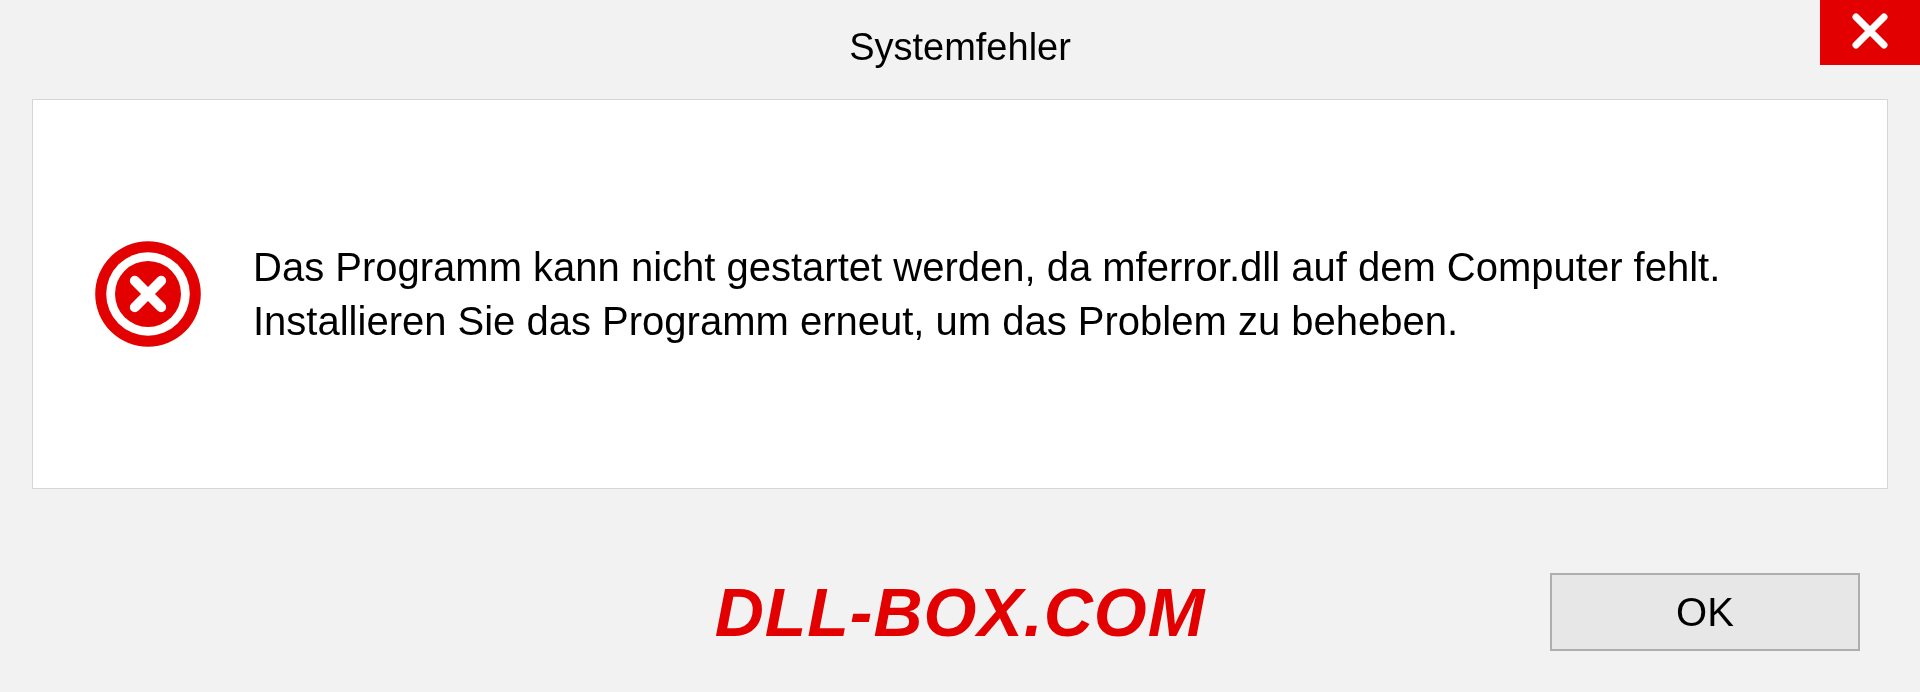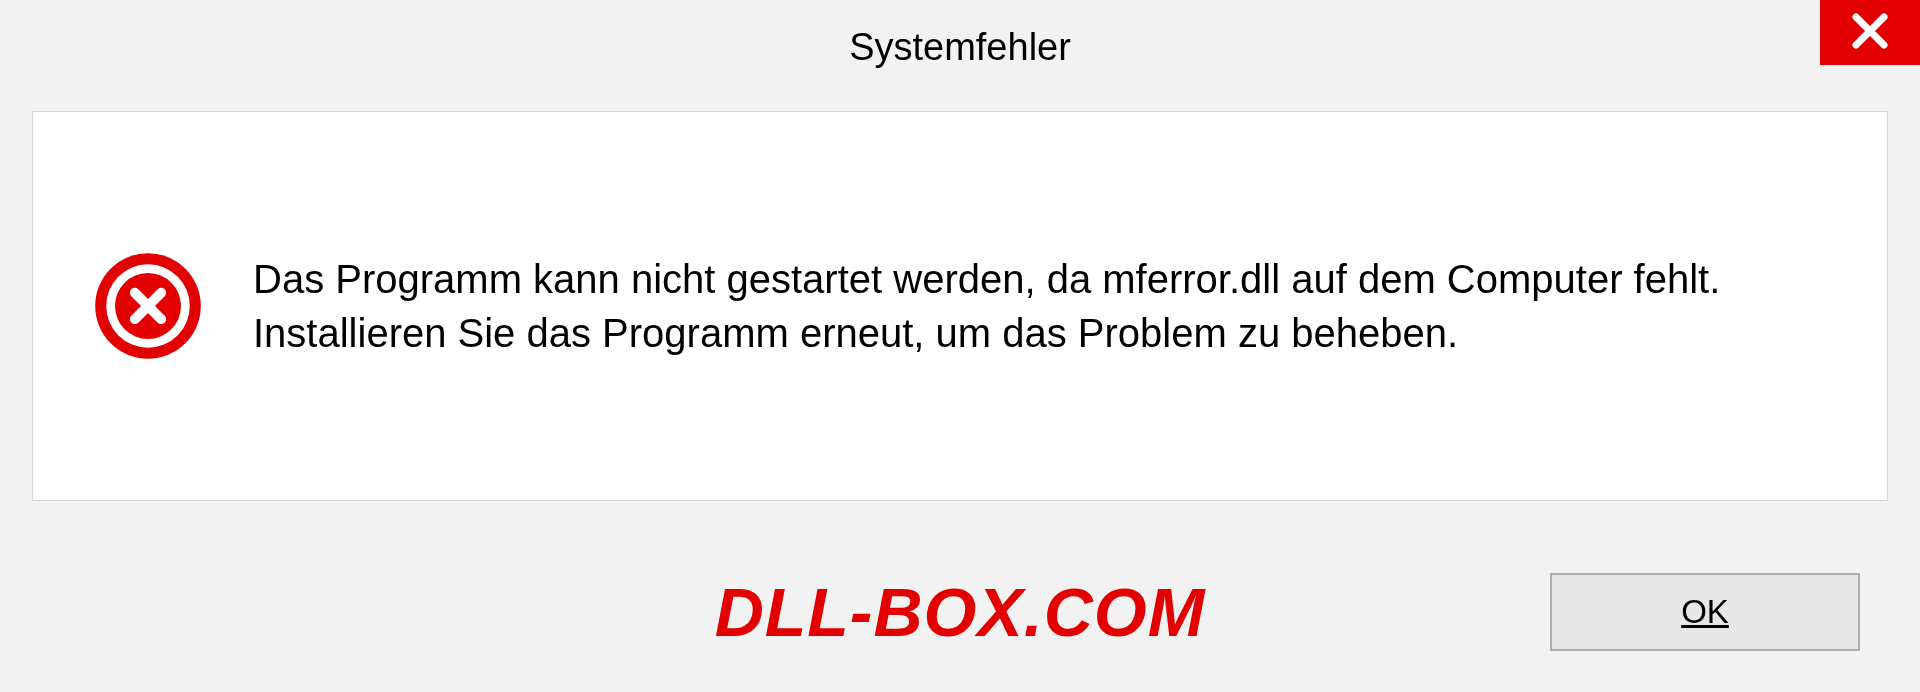--- a/index.html
+++ b/index.html
@@ -30,21 +30,21 @@
       width: 100px;
       height: 65px;
       background: #e20000;
       display: flex;
       align-items: center;
       justify-content: center;
       cursor: pointer;
     }
     .close-btn svg { width: 42px; height: 42px; }
     .content-box {
-      margin: 16px 32px;
+      margin: 4px 32px;
       background: #fff;
       border: 1px solid #d6d6d6;
       height: 390px;
       display: flex;
       align-items: center;
       padding: 0 60px;
     }
     .error-icon {
       width: 110px;
       height: 110px;
@@ -59,39 +59,38 @@
     .footer {
       position: absolute;
       bottom: 0;
       left: 0;
       right: 0;
       height: 160px;
       display: flex;
       align-items: center;
       justify-content: flex-end;
       padding: 0 60px;
-      text-decoration: underline;
     }
     .watermark {
       position: absolute;
       left: 50%;
       transform: translateX(-50%);
       font-size: 68px;
       font-weight: 800;
       color: #e20000;
       letter-spacing: 1px;
       font-style: italic;
       font-family: Arial, sans-serif;
     }
     .ok-btn {
       width: 310px;
       height: 78px;
       background: #e7e7e7;
       border: 2px solid #aeaeae;
-      font-size: 33px;
+      font-size: 40px;
       color: #000;
       display: flex;
       align-items: center;
       justify-content: center;
       cursor: pointer;
       font-family: inherit;
     }
   </style>
 </head>
 <body>

